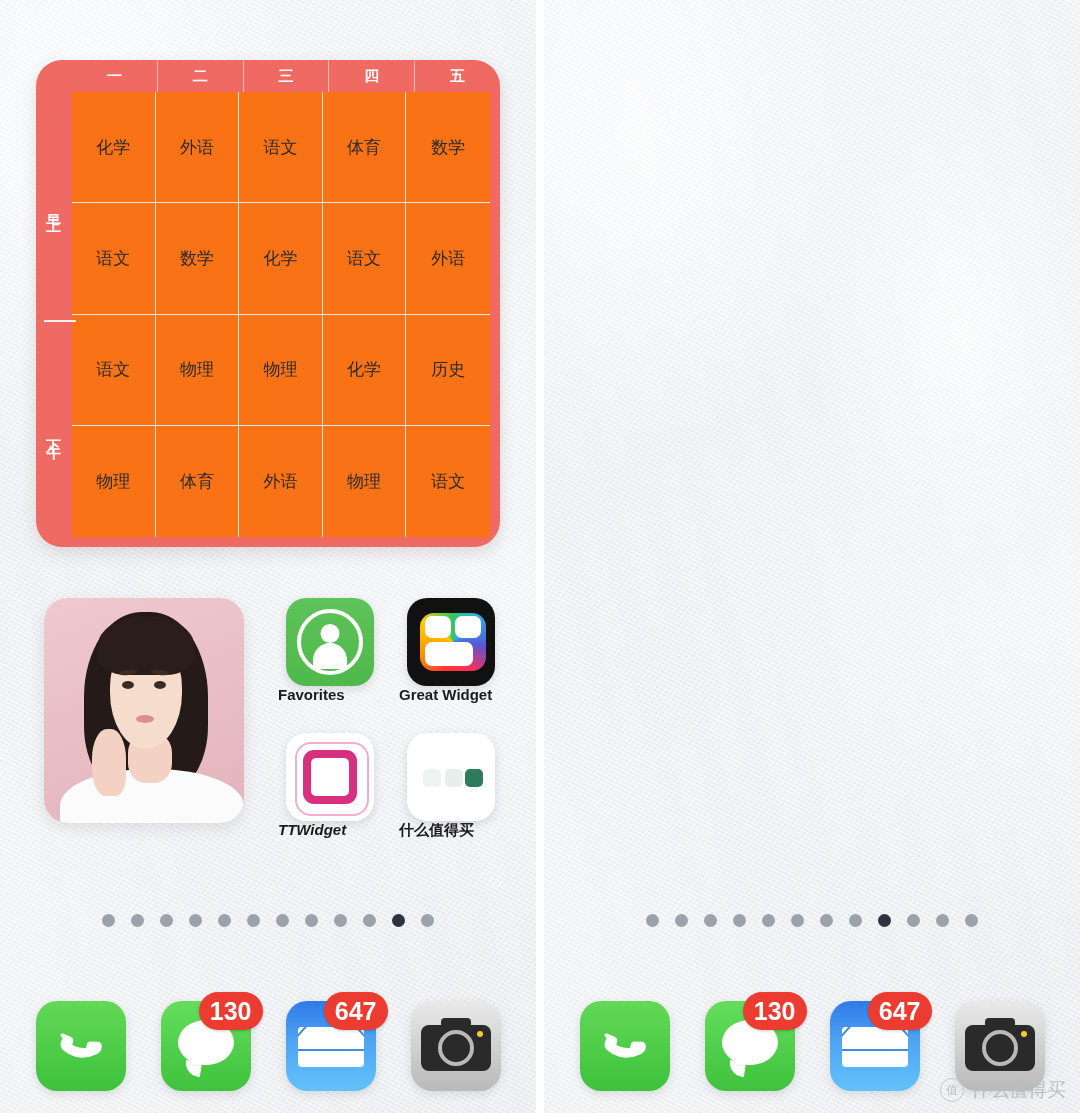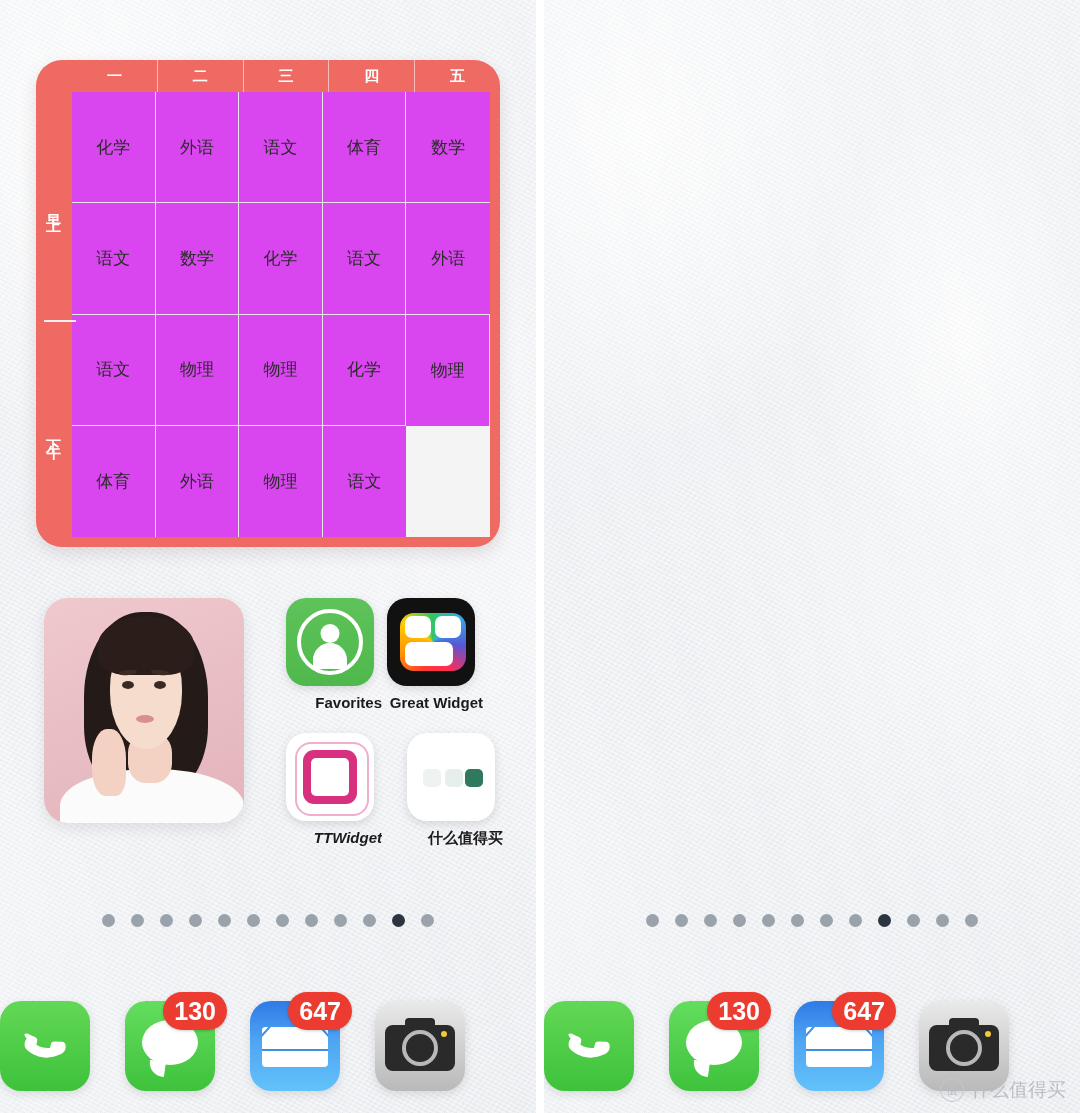--- a/index.html
+++ b/index.html
@@ -86,21 +86,21 @@
     grid-template-columns: repeat(5, 1fr);
     grid-template-rows: repeat(4, 1fr);
     border-top-left-radius: 2px;
     margin-right: 10px; margin-bottom: 10px;
   }
   .tt-cell {
     display: flex; align-items: center; justify-content: center;
     font-size: 17px; color: #2b2b2b;
     border-right: 1px solid #e6e6e6;
     border-bottom: 1px solid #e6e6e6;
-    background: #d946ef;
+    background: #f97316;
   }
   .tt-cell.c5 { border-right: none; }
   .tt-cell.r4 { border-bottom: none; }
 
   
   .photo-w {
     position: absolute;
     border-radius: 24px;
     overflow: hidden;
     box-shadow: 0 5px 14px rgba(120,120,130,.18);
@@ -124,21 +124,21 @@
 
   
   .apps { position: absolute; }
   .app { position: absolute; width: 104px; }
   .app .ic {
     width: 88px; height: 88px; border-radius: 20px; margin: 0 auto;
     position: relative; overflow: hidden;
     box-shadow: 0 3px 9px rgba(110,110,120,.22);
   }
   .app .lbl {
-    margin-top: 8px; text-align: right;
+    text-align: left;
     font-size: 15px; font-weight: 700; color: #1b1b1b;
     white-space: nowrap; overflow: hidden;
   }
 
   
   .ic-fav { background: linear-gradient(180deg,#5ec35a,#4fb84c); }
   .ic-fav .ring { position:absolute; left:50%; top:50%; transform:translate(-50%,-50%);
                   width:58px;height:58px;border:4px solid #fff;border-radius:50%;}
   .ic-fav .hd { position:absolute; left:50%; top:30%; transform:translateX(-50%);
                 width:19px;height:19px;background:#fff;border-radius:50%;}
@@ -164,21 +164,21 @@
   .ic-qm .b3 { left:58px; background:#2f7a5d; }
 
   
   .dots { position:absolute; bottom:186px; left:0; right:0;
           display:flex; justify-content:center; gap:16px; }
   .dot { width:13px; height:13px; border-radius:50%; background:#9aa3ac; }
   .dot.active { background:#2c3440; }
 
   
   .dock { position:absolute; bottom:22px; left:0; right:0;
-          display:flex; gap:35px; }
+          display:flex; justify-content:center; gap:35px; }
   .dock-app { position:relative; width:90px; height:90px; }
   .dock-ic { width:90px; height:90px; border-radius:21px; position:relative; overflow:hidden;
              box-shadow:0 3px 9px rgba(110,110,120,.2); }
   .badge { position:absolute; top:-9px; right:-12px; min-width:26px; height:38px;
            padding:0 11px; border-radius:19px; background:#ec3b30;
            color:#fff; font-size:25px; font-weight:700; line-height:38px; text-align:center;
            box-shadow:0 1px 3px rgba(0,0,0,.2); z-index:3; }
   .ic-phone { background: linear-gradient(180deg,#62d856,#3ec23b); }
   .ic-phone .hd { position:absolute; left:50%; top:50%; transform:translate(-50%,-50%) rotate(-32deg);
                   width:52px; height:52px; }
@@ -242,20 +242,21 @@
           <div class="tt-cell c1 r2">语文</div>
           <div class="tt-cell c2 r2">数学</div>
           <div class="tt-cell c3 r2">化学</div>
           <div class="tt-cell c4 r2">语文</div>
           <div class="tt-cell c5 r2">外语</div>
 
           <div class="tt-cell c1 r3">语文</div>
           <div class="tt-cell c2 r3">物理</div>
           <div class="tt-cell c3 r3">物理</div>
           <div class="tt-cell c4 r3">化学</div>
+          <div class="tt-cell c5 r3">历史</div>
 
           <div class="tt-cell c1 r4">物理</div>
           <div class="tt-cell c2 r4">体育</div>
           <div class="tt-cell c3 r4">外语</div>
           <div class="tt-cell c4 r4">物理</div>
           <div class="tt-cell c5 r4">语文</div>
         </div>
       </div>
     </div>
 
@@ -278,21 +279,21 @@
 
     <div class="apps">
       <div class="app" style="left:278px; top:598px;">
         <div class="ic ic-fav">
           <div class="ring"></div>
             <div class="hd"></div>
             <div class="bd"></div>
         </div>
         <div class="lbl">Favorites</div>
       </div>
-      <div class="app" style="left:379px; top:598px;">
+      <div class="app" style="left:399px; top:598px;">
         <div class="ic ic-gw">
           <div class="rainbow"></div>
             <div class="w1"></div>
             <div class="w2"></div>
             <div class="w3"></div>
         </div>
         <div class="lbl">Great Widget</div>
       </div>
       <div class="app" style="left:278px; top:733px;font-style:italic;">
         <div class="ic ic-tt">

